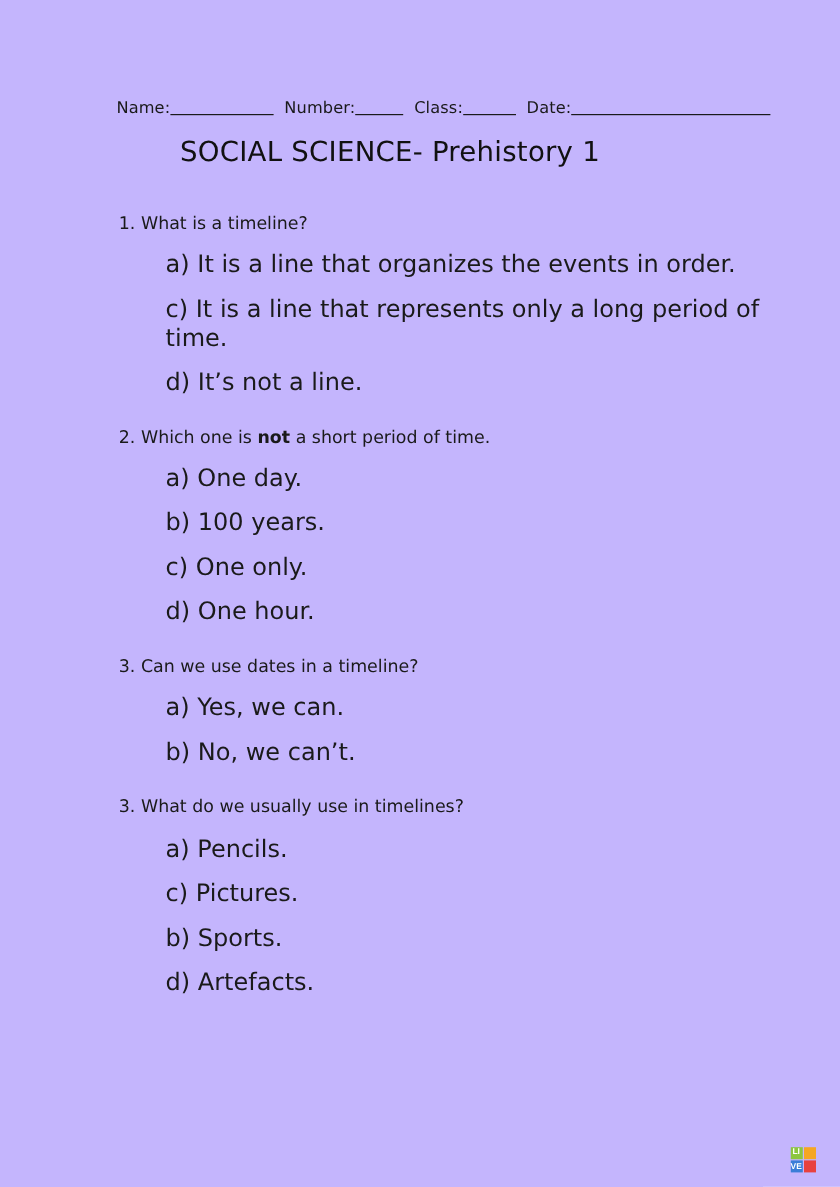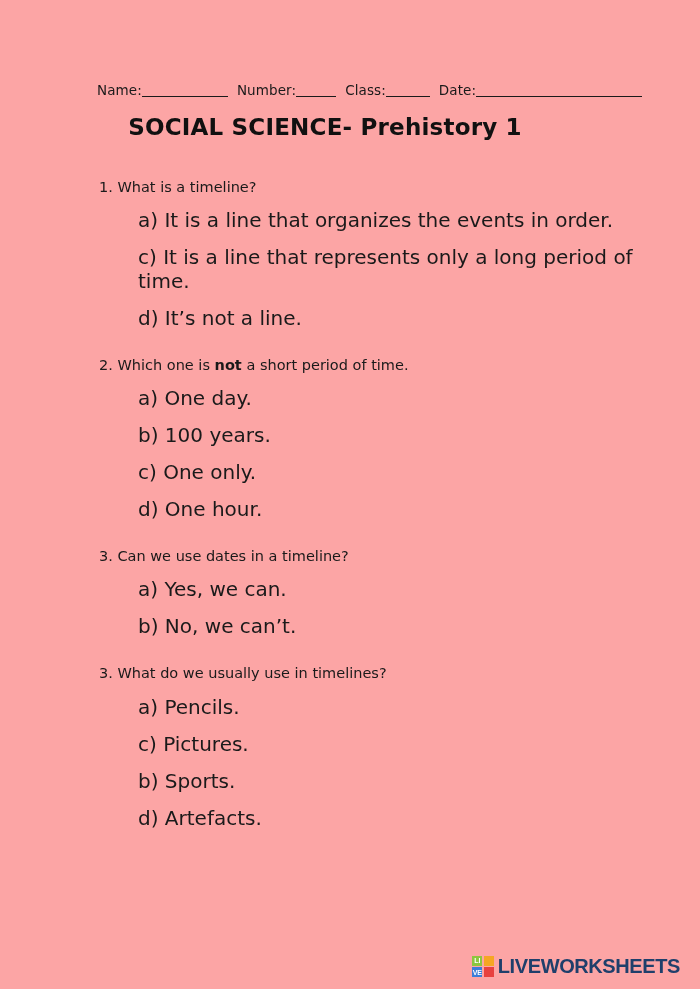--- a/index.html
+++ b/index.html
@@ -12,21 +12,21 @@
     height: 989px;
     position: relative;
     font-family: "DejaVu Sans", sans-serif;
     color: #1a1a1a;
     overflow: hidden;
   }
 
   .page {
     position: absolute;
     inset: 0;
-    background: #fca5a5;
+    background: #c4b5fd;
   }
 
   
   .student-header {
     position: absolute;
     left: 97px;
     top: 82px;
     font-size: 13.5px;
     letter-spacing: 0.1px;
     white-space: nowrap;
@@ -49,21 +49,21 @@
 
   
   .worksheet-title {
     position: absolute;
     left: 0;
     right: 0;
     top: 114px;
     text-align: center;
     padding-right: 50px;
     font-size: 23px;
-    font-weight: 700;
+    font-weight: 400;
     letter-spacing: 0.2px;
     color: #111111;
   }
 
   
   .questions {
     position: absolute;
     left: 99px;
     top: 178px;
     right: 40px;
@@ -189,16 +189,15 @@
 
   </div>
 
   <div class="footer-logo">
     <div class="logo-grid">
       <div class="logo-cell cell-li">LI</div>
       <div class="logo-cell cell-tr"></div>
       <div class="logo-cell cell-ve">VE</div>
       <div class="logo-cell cell-br"></div>
     </div>
-    <div class="logo-wordmark">LIVEWORKSHEETS</div>
   </div>
 
 </div>
 
 </body></html>

